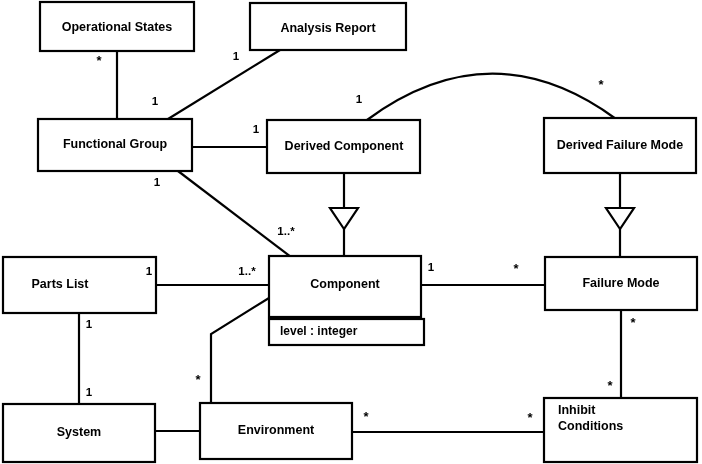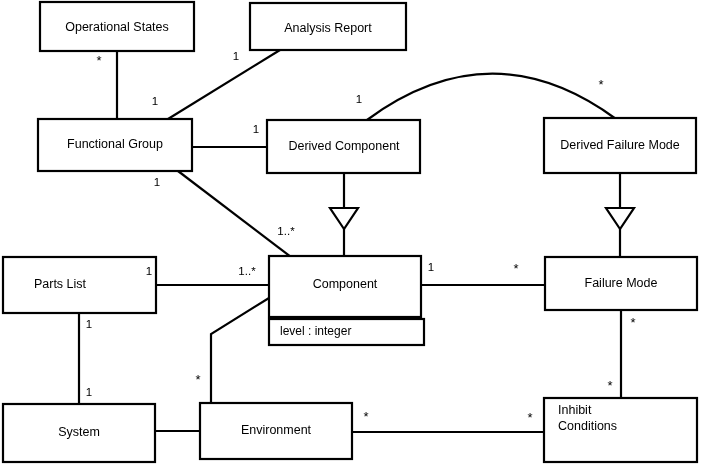--- a/index.html
+++ b/index.html
@@ -12,20 +12,21 @@
     font-family: "Liberation Sans", sans-serif;
     width: 702px;
     height: 464px;
     overflow: hidden;
   }
   #diagram-root {
     position: relative;
     width: 702px;
     height: 464px;
     background: #14b8a6;
+    font-weight: bold;
   }
   svg#uml-canvas {
     display: block;
     width: 702px;
     height: 464px;
     background: #ffffff;
   }
   .cls-box {
     fill: #ffffff;
     stroke: #000000;

